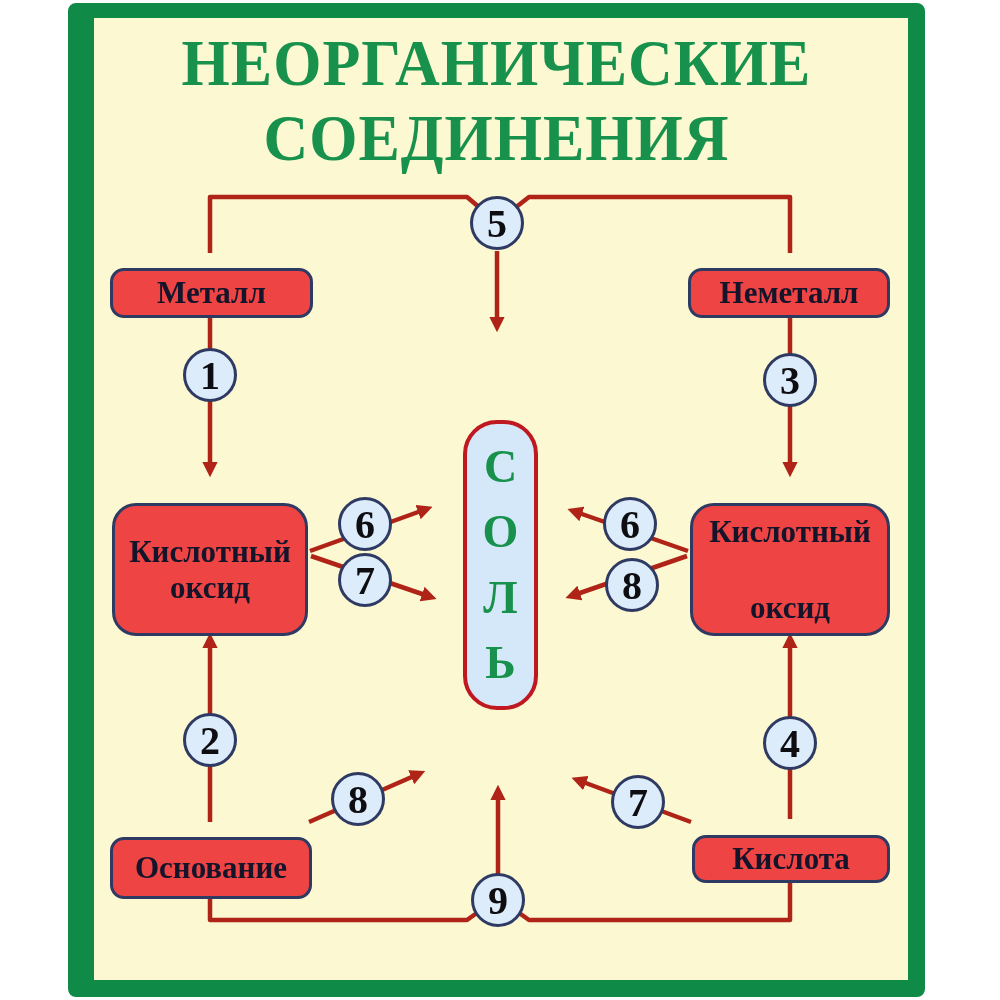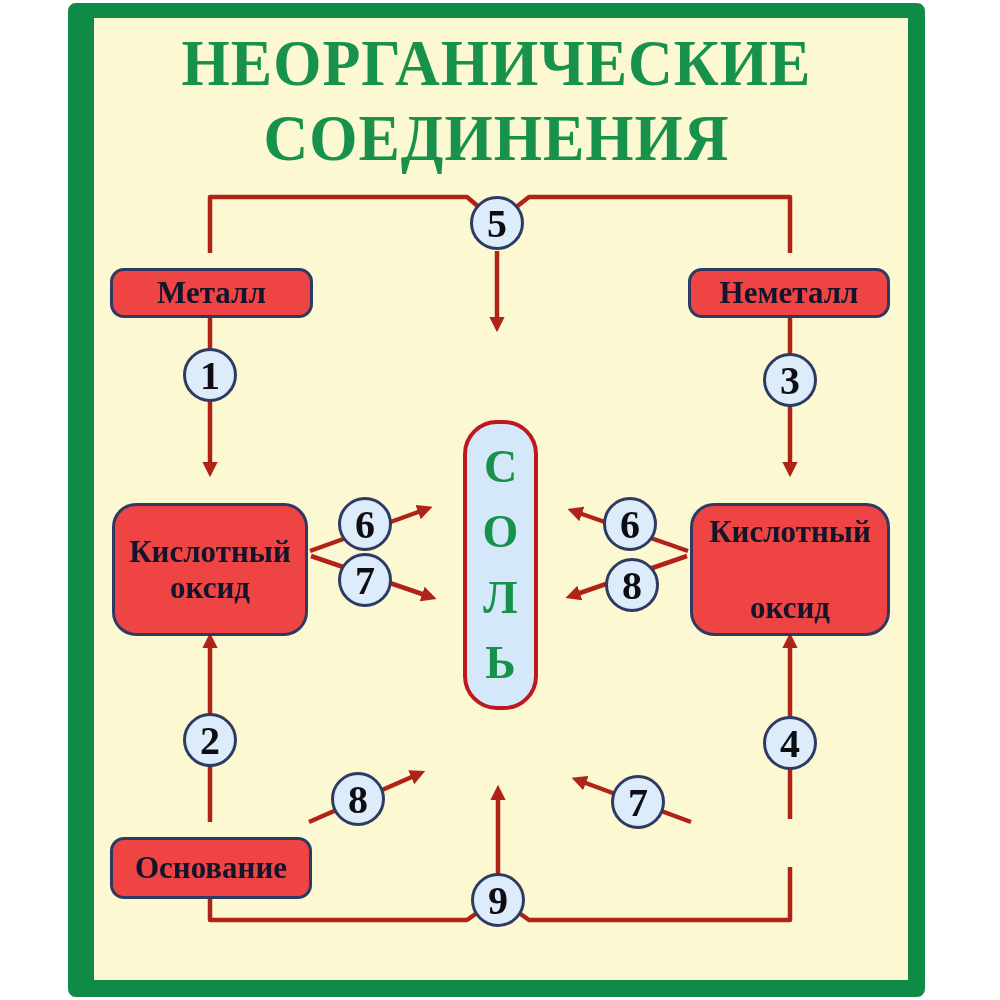--- a/index.html
+++ b/index.html
@@ -93,20 +93,23 @@
 
   <div class="node big" style="left:690px;top:487px;width:200px;height:133px;gap:40px;">
     <span>Кислотный</span>
     <span>оксид</span>
   </div>
 
   <div class="node" style="left:110px;top:821px;width:202px;height:62px;">
     <span>Основание</span>
   </div>
 
+  <div class="node" style="left:692px;top:819px;width:198px;height:48px;">
+    <span>Кислота</span>
+  </div>
 
   <div class="salt-node" style="left:463px;top:420px;width:75px;height:290px;">
     <span>С</span>
     <span>О</span>
     <span>Л</span>
     <span>Ь</span>
   </div>
 
   <div class="marker" style="left:183px;top:348px;">1</div>
   <div class="marker" style="left:183px;top:713px;">2</div>

